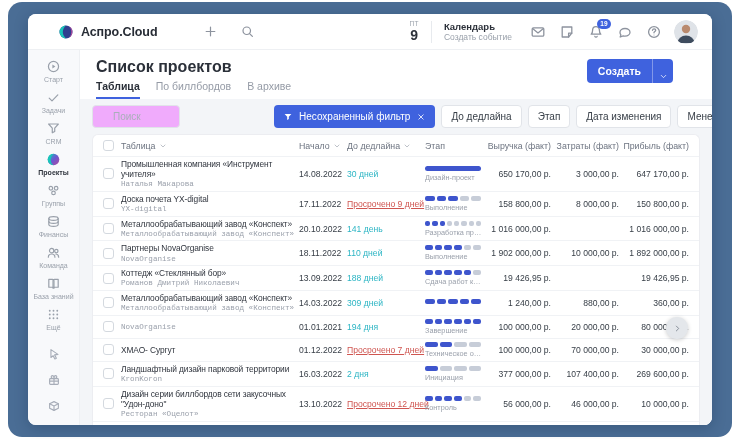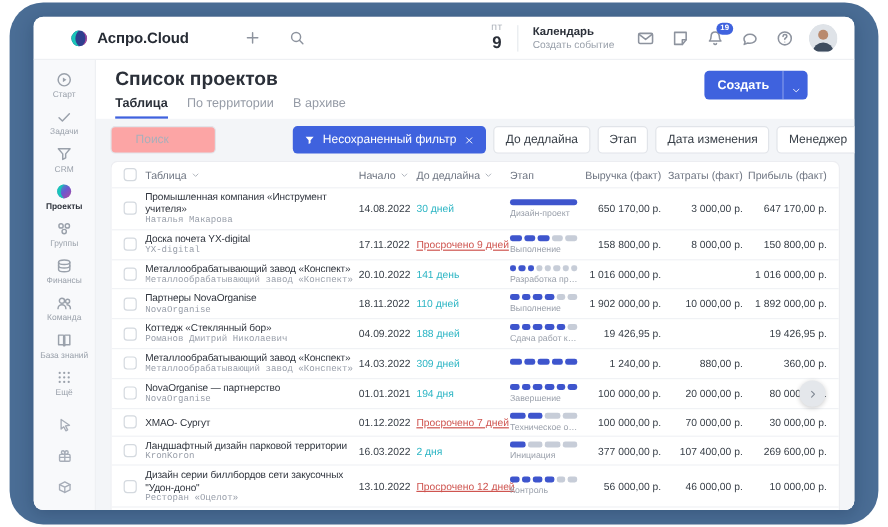--- a/index.html
+++ b/index.html
@@ -1,21 +1,21 @@
 <!DOCTYPE html>
 <html style="--accent: #3f62de; --teal: #2cb5c4; --red: #cf5550;"><head>
 <meta charset="utf-8">
 <style>
   * { margin:0; padding:0; box-sizing:border-box; }
   html,body { width:740px; height:439px; background:#fff; overflow:hidden;
     font-family:"Liberation Sans","DejaVu Sans",sans-serif; }
   :root { --accent:#3f62de; --teal:#2cb5c4; --red:#cf5550; }
 
   .frame { position:absolute; left:8px; top:2px; width:724px; height:435px;
-    background:#4a6d95; border-radius:28px; }
+    background:#4a6d95; border-radius:14px; }
   .app { position:absolute; left:20px; top:12px; right:20px; height:411px;
     background:#fff; border-radius:8px; overflow:hidden; display:flex; flex-direction:column;
     box-shadow:0 3px 14px rgba(10,30,60,.25); }
 
   
   .topbar { flex:0 0 36px; display:flex; align-items:center; padding:0 14px 0 30px;
     border-bottom:1px solid #eef0f3; background:#fff; }
   .logo { display:flex; align-items:center; gap:7px; }
   .logo .icon { width:16px; height:16px; }
   .logo-text { font-size:12.5px; font-weight:700; color:#272c35; letter-spacing:-.1px; }
@@ -60,24 +60,24 @@
   .create-main { padding:0 11px; font-size:10.5px; font-weight:600; }
   .create-sep { width:1px; height:100%; background:rgba(255,255,255,.35); }
   .create-caret { width:20px; height:100%; display:flex; align-items:center; justify-content:center; }
   .create-caret .icon { width:9px; height:9px; }
   .head-gear { width:15px; height:15px; color:#8d939e; display:inline-flex; cursor:pointer; }
 
   
   .content { flex:1; background:#f3f5f8; padding:6px 12px 0; display:flex; flex-direction:column;
     min-height:0; position:relative; }
   .filterbar { display:flex; align-items:center; gap:6px; margin-bottom:6px; flex:0 0 auto; }
-  .search-input { width:88px; height:23px; border:1px solid #e1e4e9; border-radius:4px; background:#fca5a5;
+  .search-input { width:88px; height:23px; border:1px solid #e1e4e9; border-radius:4px; background:#f0abfc;
     font-size:10px; padding:0 20px; color:#394049; outline:none; font-family:inherit; }
   .search-input::placeholder { color:#a9afba; }
-  .chip { margin-left:58px; height:23px; background:var(--accent); color:#fff; border-radius:4px;
+  .chip { margin-left:88px; height:23px; background:var(--accent); color:#fff; border-radius:4px;
     display:flex; align-items:center; gap:6px; padding:0 9px; font-size:10px; cursor:pointer; white-space:nowrap; }
   .chip .icon { width:10px; height:10px; display:inline-flex; }
   .fbtn { height:23px; background:#fff; border:1px solid #e1e4e9; border-radius:4px; padding:0 9px;
     font-size:10px; color:#394049; display:flex; align-items:center; cursor:pointer; white-space:nowrap; }
   .fb-icon { width:14px; height:14px; color:#8d939e; display:inline-flex; cursor:pointer; }
   .fb-plus { margin-left:4px; }
 
   .table { background:#fff; border:1px solid #ecedf1; border-bottom:none; border-radius:6px 6px 0 0;
     flex:1; min-height:0; overflow:hidden; }
   .trow { display:grid; grid-template-columns:14px minmax(0,1fr) 44px 74px 60px 62px 64px 66px;
@@ -307,21 +307,21 @@
               </svg>
             </span>
           </div>
       </nav>
 
       <main class="main">
         <div class="page-head">
           <div class="page-title">Список проектов</div>
           <div class="tabs" id="tabs">
               <div class="tab active">Таблица</div>
-              <div class="tab">По территории</div>
+              <div class="tab">По биллбордов</div>
               <div class="tab">В архиве</div>
             </div>
           <div class="head-actions">
             <div class="create-btn">
               <span class="create-main">Создать</span>
               <span class="create-sep"></span>
               <span class="create-caret">
                   <span class="icon"><svg viewBox="0 0 16 16" fill="none" stroke="currentColor" stroke-width="1.3" stroke-linecap="round" stroke-linejoin="round" style="width: 100%; height: 100%;">
                       <path d="M4 6l4 4 4-4"></path>
                     </svg></span>
@@ -494,21 +494,21 @@
                   <div class="money">1 902 000,00 р.</div>
                   <div class="money">10 000,00 р.</div>
                   <div class="money">1 892 000,00 р.</div>
                 </div>
                 <div class="trow row">
                   <div class="checkbox"></div>
                   <div>
                     <div class="p-title">Коттедж «Стеклянный бор»</div>
                     <div class="p-sub">Романов Дмитрий Николаевич</div>
                   </div>
-                  <div class="date">04.09.2022</div>
+                  <div class="date">13.09.2022</div>
                   <div class="deadline ok">188 дней</div>
                   <div class="stage">
                     <div class="stage-bar">
                       <div class="seg" style="background: rgb(62, 85, 205);"></div>
                       <div class="seg" style="background: rgb(62, 85, 205);"></div>
                       <div class="seg" style="background: rgb(62, 85, 205);"></div>
                       <div class="seg" style="background: rgb(62, 85, 205);"></div>
                       <div class="seg" style="background: rgb(62, 85, 205);"></div>
                       <div class="seg" style="background: rgb(199, 205, 216);"></div>
                     </div>
@@ -536,21 +536,20 @@
                     </div>
                     <div class="stage-label"></div>
                   </div>
                   <div class="money">1 240,00 р.</div>
                   <div class="money">880,00 р.</div>
                   <div class="money">360,00 р.</div>
                 </div>
                 <div class="trow row">
                   <div class="checkbox"></div>
                   <div>
-                    <div class="p-title">NovaOrganise — партнерство</div>
                     <div class="p-sub">NovaOrganise</div>
                   </div>
                   <div class="date">01.01.2021</div>
                   <div class="deadline ok">194 дня</div>
                   <div class="stage">
                     <div class="stage-bar">
                       <div class="seg" style="background: rgb(62, 85, 205);"></div>
                       <div class="seg" style="background: rgb(62, 85, 205);"></div>
                       <div class="seg" style="background: rgb(62, 85, 205);"></div>
                       <div class="seg" style="background: rgb(62, 85, 205);"></div>

